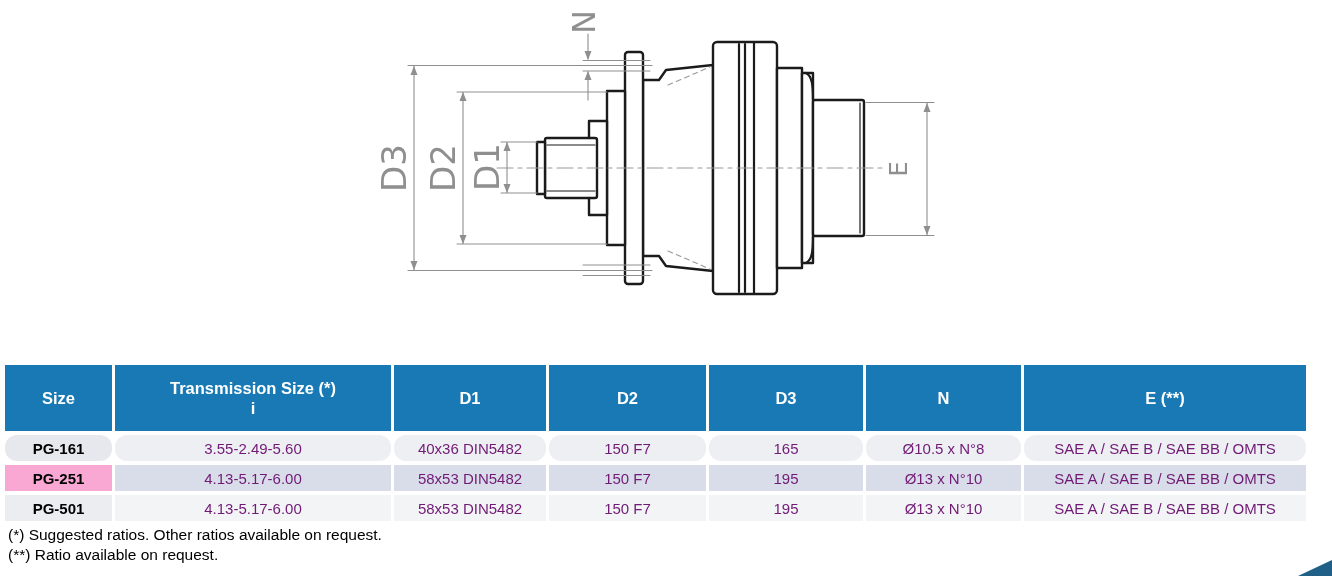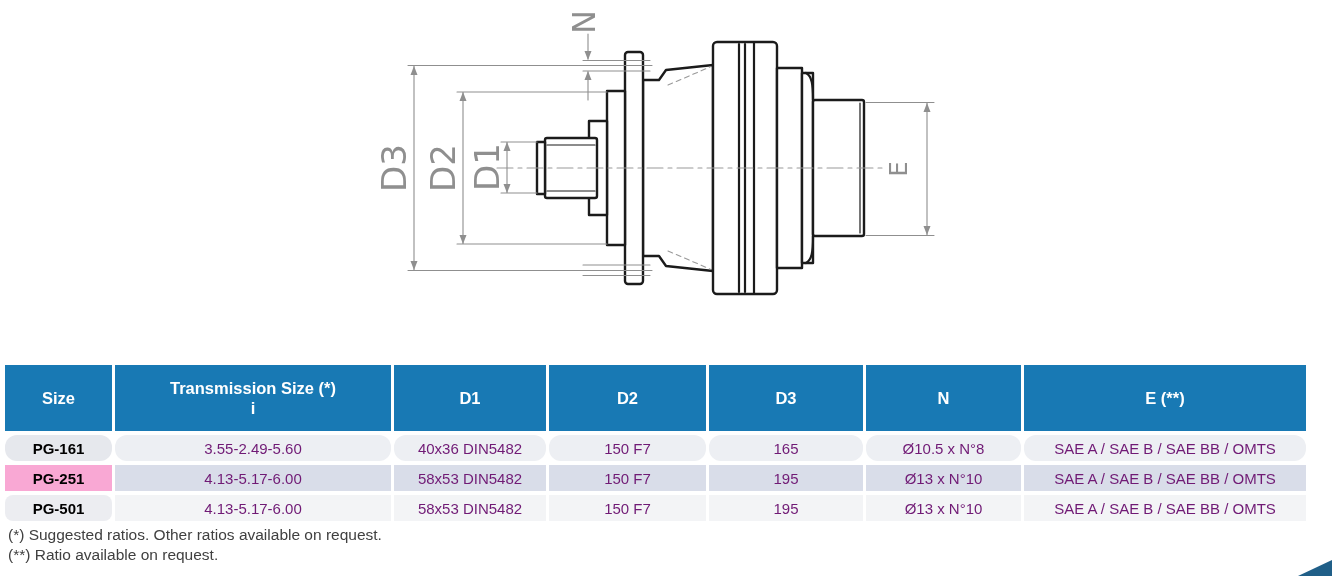--- a/index.html
+++ b/index.html
@@ -20,24 +20,24 @@
            height:66px; display:flex; flex-direction:column; align-items:center;
            justify-content:center; text-align:center; line-height:20px; }
   .dcell { height:26px; display:flex; align-items:center; justify-content:center;
            font-size:15px; color:#701a75; white-space:nowrap; }
   .r1 { background:#edeff3;border-radius:12px; }
   .r2 { background:#d9dde9; }
   .r3 { background:#f3f4f6; }
   .size-col { font-weight:bold; color:#000; }
   .r1.size-col { background:#e6e8ed; }
   .r2.size-col { background:#f9a8d4; }
-  .r3.size-col { background:#ecedf1;border-radius:8px; }
+  .r3.size-col { background:#ecedf1; }
 
   
-  .footnotes { position:absolute; left:8px; top:525px; font-size:15.5px; color:#404040;
+  .footnotes { position:absolute; left:8px; top:525px; font-size:15.5px; color:#000000;
                line-height:20px; }
 
   
   .corner-tri { position:absolute; right:0; bottom:0; width:0; height:0;
                 border-bottom:16px solid #205f88; border-left:34px solid transparent; }
 </style>
 </head>
 <body>
 
 <div class="drawing-wrap">

